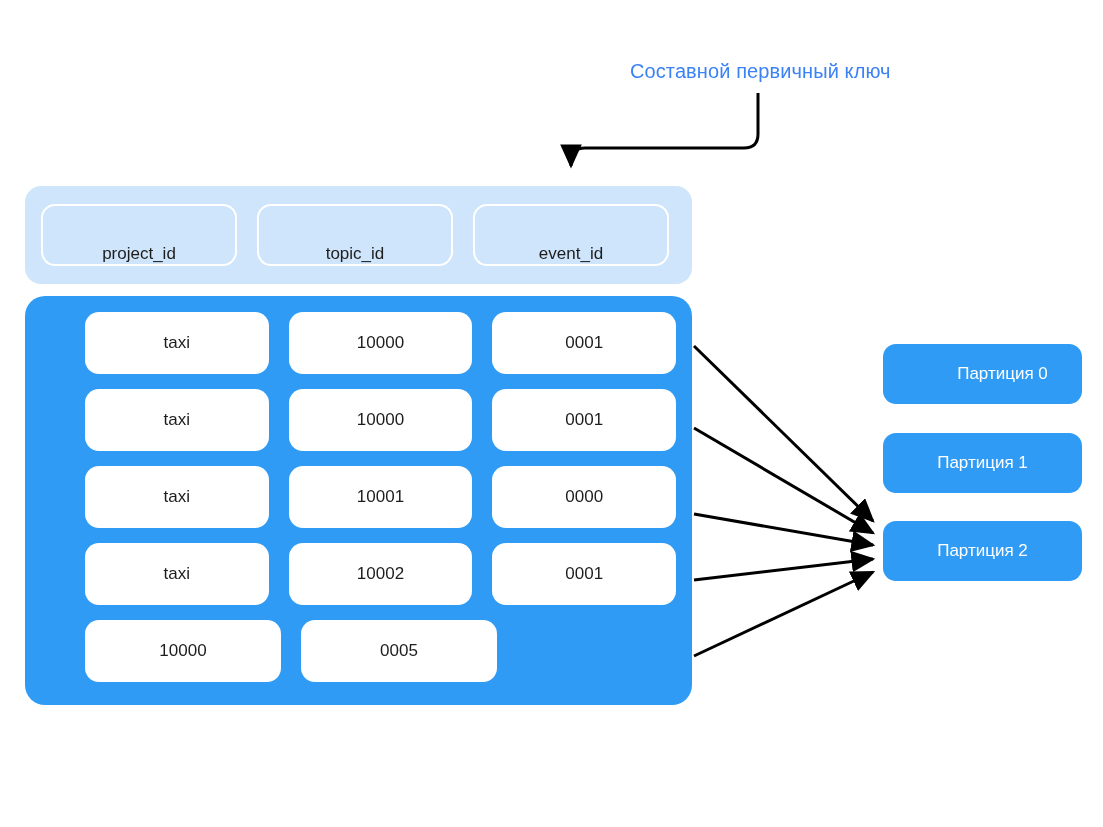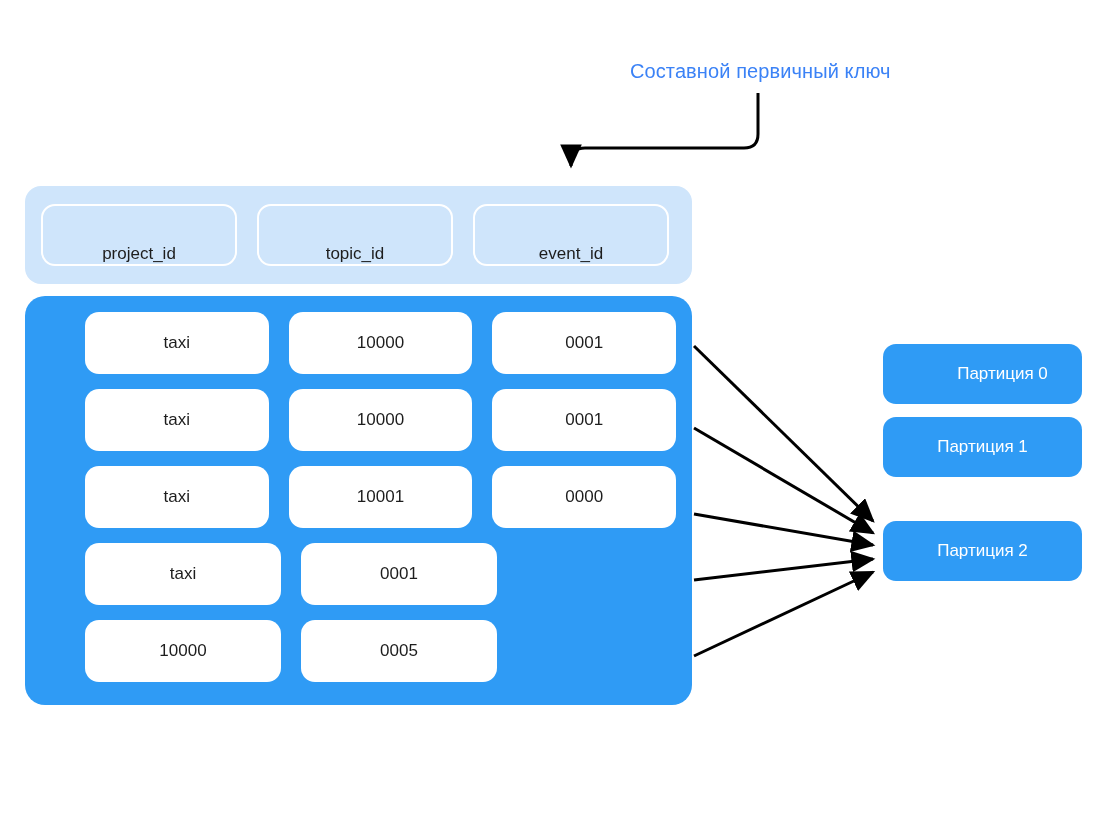--- a/index.html
+++ b/index.html
@@ -119,21 +119,21 @@
     background: #2f9bf5;
     border-radius: 13px;
     display: flex;
     align-items: center;
     justify-content: center;
     color: #ffffff;
     font-size: 17px;
     box-sizing: border-box;
   }
   .partition.p0 { top: 344px; padding-left: 40px; }
-  .partition.p1 { top: 417px; }
+  .partition.p1 { top: 433px; }
   .partition.p2 { top: 521px; }
 </style>
 </head>
 <body>
 
 <div id="canvas">
 
   <div class="title">Составной первичный ключ</div>
 
   <svg class="connector-layer" viewBox="0 0 1103 827" width="1103" height="827">
@@ -207,20 +207,23 @@
       <div class="cell">
         <span>0000</span>
       </div>
     </div>
 
     <div class="table-row">
       <div class="cell">
         <span>taxi</span>
       </div>
       <div class="cell">
+        <span>10002</span>
+      </div>
+      <div class="cell">
         <span>0001</span>
       </div>
     </div>
 
     <div class="table-row">
       <div class="cell">
         <span>10000</span>
       </div>
       <div class="cell">
         <span>0005</span>

